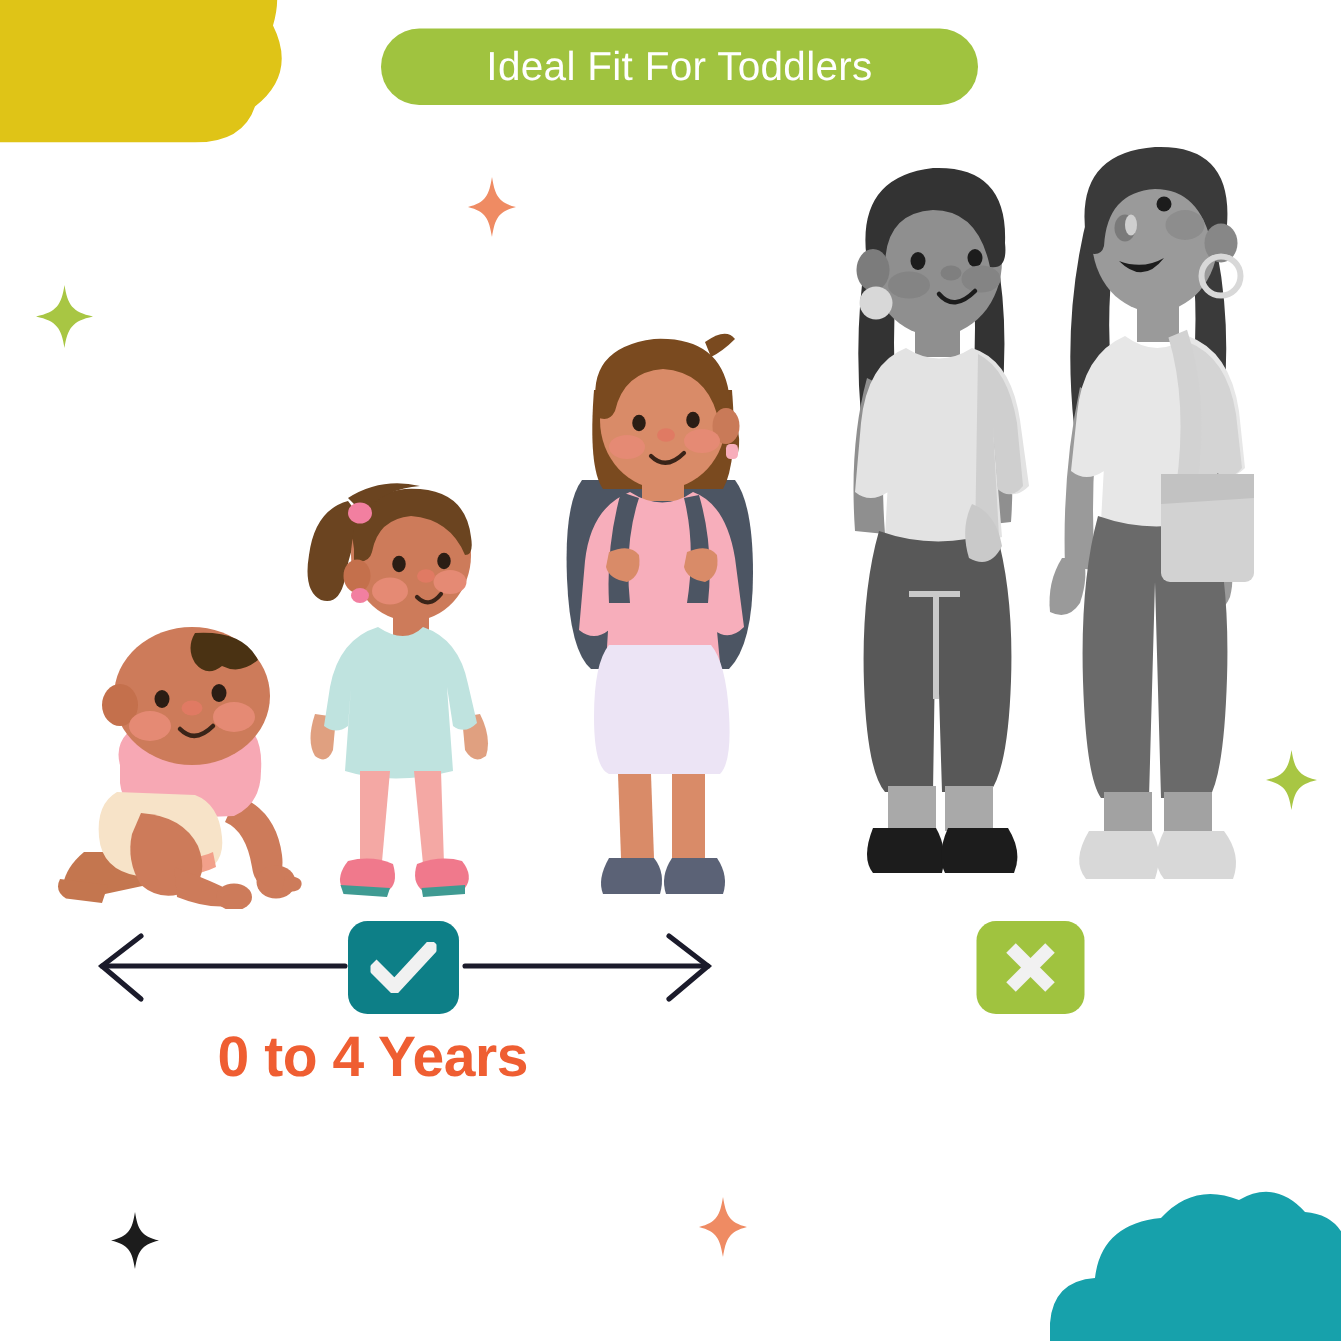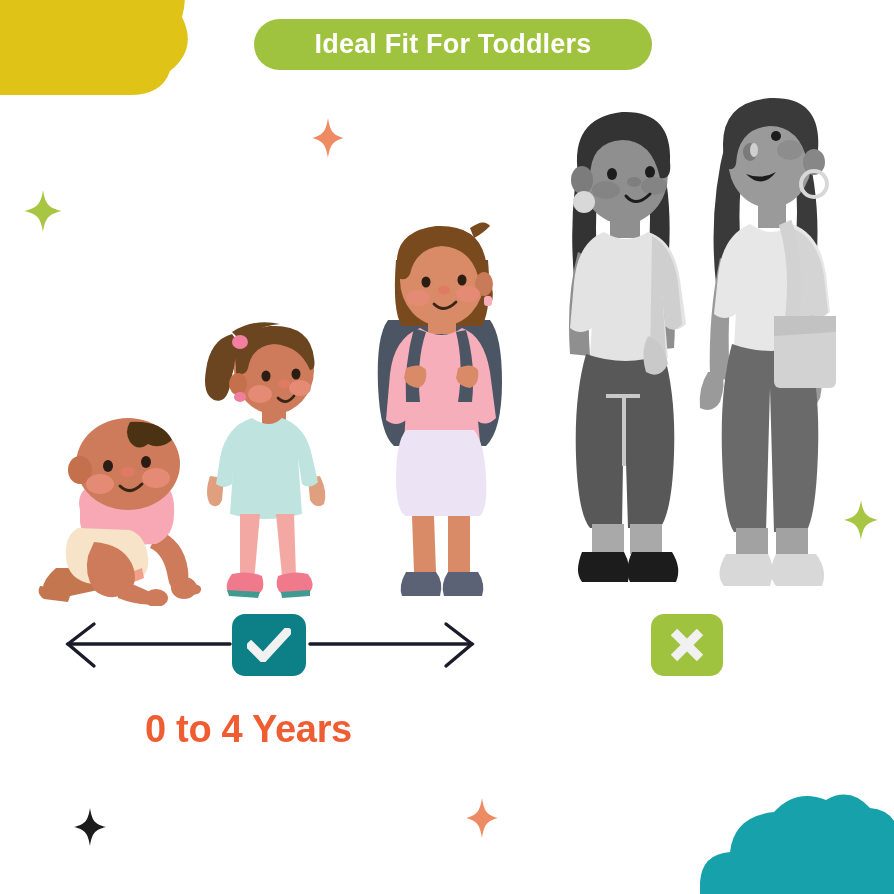--- a/index.html
+++ b/index.html
@@ -33,21 +33,21 @@
     height: 51px;
     border-radius: 26px;
     background: #a0c33f;
     display: flex;
     align-items: center;
     justify-content: center;
   }
   #title-text {
     color: #ffffff;
     font-size: 27px;
-    font-weight: bold;
+    font-weight: normal;
     letter-spacing: 0.2px;
     white-space: nowrap;
     font-family: "Liberation Sans", sans-serif;
   }
 
   
   .figure { position: absolute; }
 
   
   #arrow-row { left: 60px; top: 608px; width: 420px; height: 72px; }
@@ -68,21 +68,20 @@
 
   
   .age-label {
     position: absolute;
     color: #ef5e32;
     font-size: 38px;
     font-weight: bold;
     white-space: nowrap;
     font-family: "Liberation Sans", sans-serif;
     letter-spacing: -0.3px;
-    margin-top: 24px;
   }
   #label-left  { left: 145px; top: 684px; }
   #label-right { left: 527px; top: 684px; }
 </style>
 </head>
 <body>
 
 <div id="canvas">
 
   <svg class="abs cloud-tl" viewBox="0 0 260 190" xmlns="http://www.w3.org/2000/svg">

